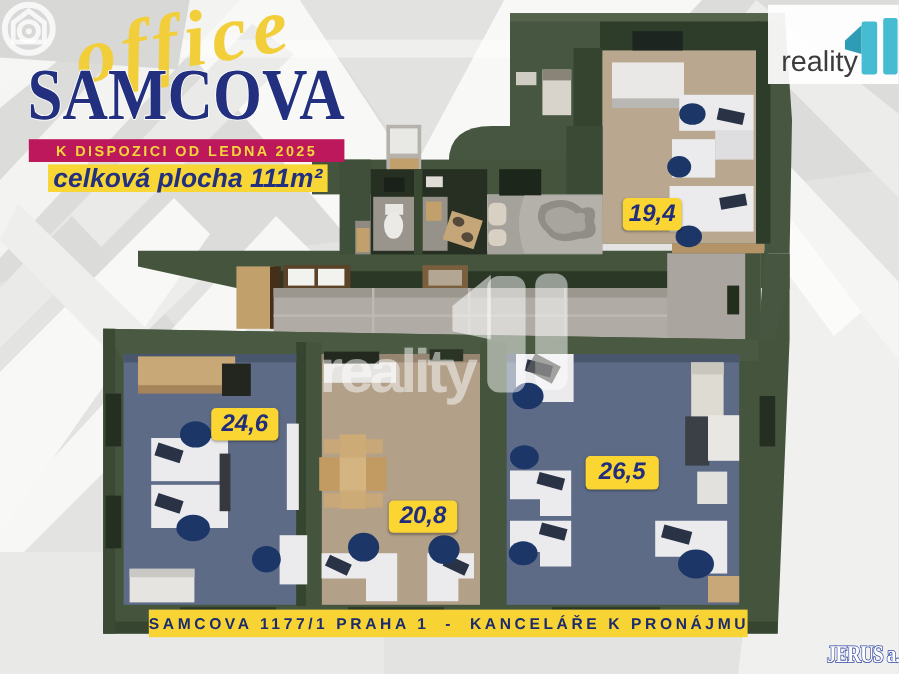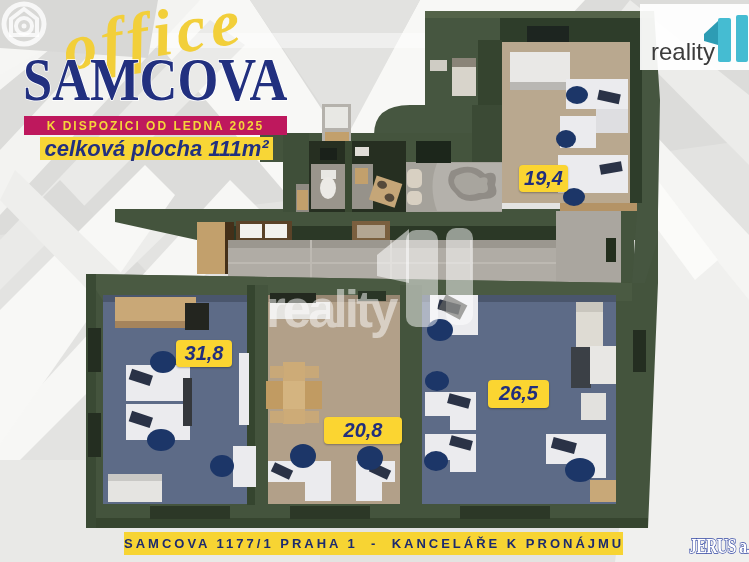--- a/index.html
+++ b/index.html
@@ -224,21 +224,21 @@
 <div style="position:absolute;left:40px;top:137px;width:233px;height:23px;background:#f8d636;color:#22307f;font-weight:bold;font-style:italic;font-size:22px;line-height:23px;text-align:center;">celková plocha 111m²</div>
 
 <div style="position:absolute;left:640px;top:4px;width:109px;height:66px;background:rgba(255,255,255,0.93);"></div>
 <div style="position:absolute;left:651px;top:38px;font-size:24px;color:#3c3c3c;letter-spacing:0px;">reality</div>
 <svg style="position:absolute;left:704px;top:14px;" width="45" height="49" viewBox="0 0 45 49">
 <polygon points="0,20 14,7 14,31 0,27" fill="#2d9cb4"></polygon>
 <rect x="14" y="4" width="13" height="44" rx="2" fill="#45bcd2"></rect>
 <rect x="32" y="1" width="12" height="47" rx="2" fill="#45bcd2"></rect>
 </svg>
 
-<div class="lab" style="left:176px;top:340px;width:56px;height:27px;">31,8</div>
-<div class="lab" style="left:324px;top:417px;width:78px;height:27px;">20,8</div>
+<div class="lab" style="left:176px;top:340px;width:56px;height:27px;">24,6</div>
+<div class="lab" style="left:324px;top:417px;width:57px;height:27px;">20,8</div>
 <div class="lab" style="left:488px;top:380px;width:61px;height:28px;">26,5</div>
 <div class="lab" style="left:519px;top:165px;width:49px;height:27px;">19,4</div>
 
-<div style="position:absolute;left:124px;top:532px;width:499px;height:23px;background:#f7d433;color:#1c2a6e;font-weight:bold;font-size:13px;line-height:24px;text-align:center;letter-spacing:3px;white-space:nowrap;">SAMCOVA 1177/1 PRAHA 1&nbsp;&nbsp;-&nbsp;&nbsp;KANCELÁŘE K PRONÁJMU</div>
+<div style="position:absolute;left:124px;top:508px;width:499px;height:23px;background:#f7d433;color:#1c2a6e;font-weight:bold;font-size:13px;line-height:24px;text-align:center;letter-spacing:3px;white-space:nowrap;">SAMCOVA 1177/1 PRAHA 1&nbsp;&nbsp;-&nbsp;&nbsp;KANCELÁŘE K PRONÁJMU</div>
 
 <div style="position:absolute;left:689px;top:535px;font-family:'Liberation Serif',serif;font-weight:bold;font-size:20px;color:#ffffff;-webkit-text-stroke:1.4px #3549a5;paint-order:stroke;letter-spacing:-1px;transform:scale(0.8,1);transform-origin:left top;white-space:nowrap;">JERUS a.s.</div>
 </div>
 
 </body></html>

